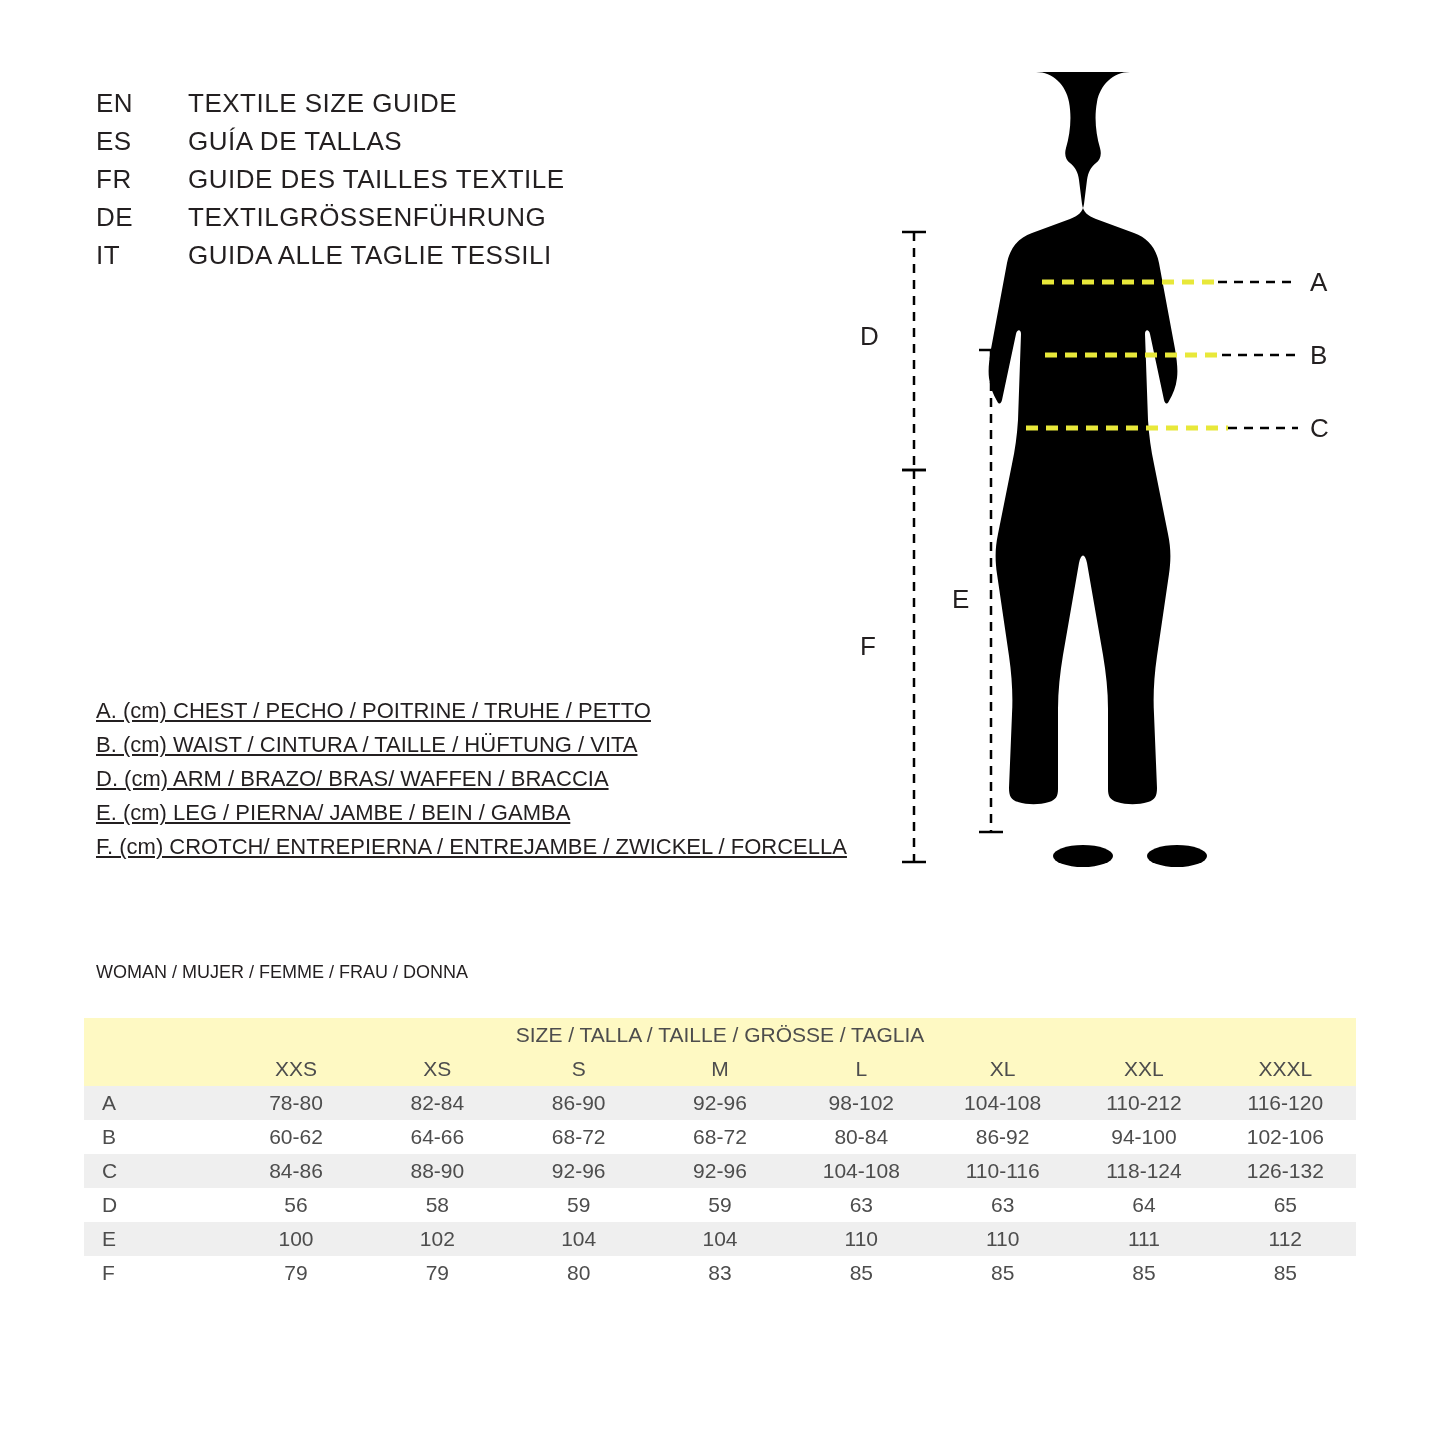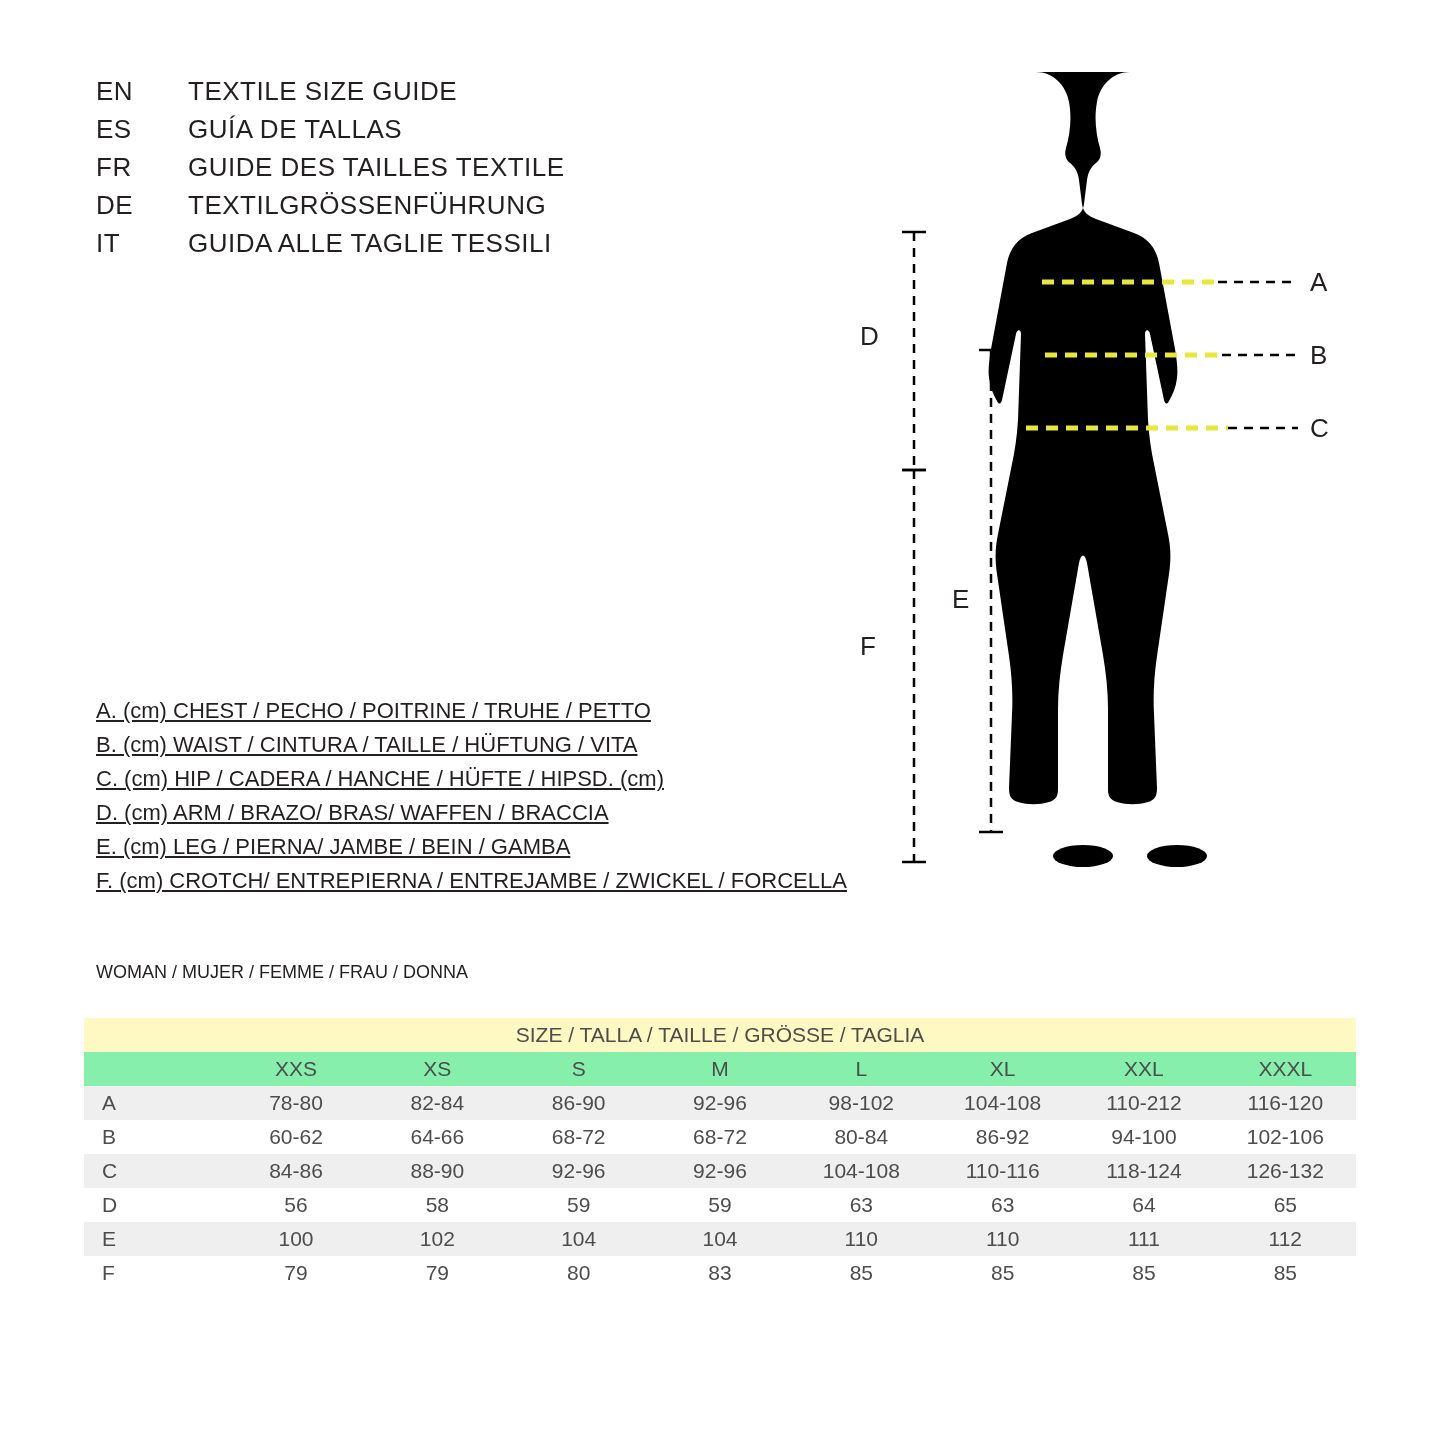--- a/index.html
+++ b/index.html
@@ -13,21 +13,21 @@
     font-family: "Liberation Sans", sans-serif;
     color: #231f20;
     position: relative;
     overflow: hidden;
   }
 
   
   #title-block {
     position: absolute;
     left: 96px;
-    top: 76px;
+    top: 88px;
     width: 620px;
   }
   .title-row {
     display: flex;
     align-items: baseline;
     height: 38px;
     letter-spacing: 0.5px;
   }
   .title-lang {
     width: 92px;
@@ -89,21 +89,21 @@
   }
   tr.band-head td {
     background: #fef9c3;
     text-align: left;
     padding-left: 18px;
     height: 34px;
     font-size: 21px;
     color: #3f3f3f;
   }
   tr.col-head td {
-    background: #86efac;
+    background: #fef9c3;
     height: 38px;
     font-size: 21px;
     color: #4d4d4d;
   }
   tr.shade td { background: #efefef; }
   tr.plain td { background: #ffffff; }
 
   
   #figure-area {
     position: absolute;
@@ -241,21 +241,20 @@
       <line x1="149" y1="300" x2="173" y2="300"></line>
       <line x1="149" y1="782" x2="173" y2="782"></line>
     </g>
     <text x="122" y="558" font-family="Liberation Sans, sans-serif" font-size="26" fill="#231f20">E</text>
   </svg>
 </div>
 
 <div id="legend-block">
   <div class="legend-row">A. (cm) CHEST / PECHO / POITRINE / TRUHE / PETTO</div>
   <div class="legend-row">B. (cm) WAIST / CINTURA / TAILLE / HÜFTUNG / VITA</div>
-  <div class="legend-row">C. (cm) HIP / CADERA / HANCHE / HÜFTE / HIPSD. (cm)</div>
   <div class="legend-row">D. (cm) ARM / BRAZO/ BRAS/ WAFFEN / BRACCIA</div>
   <div class="legend-row">E. (cm) LEG / PIERNA/ JAMBE / BEIN / GAMBA</div>
   <div class="legend-row">F. (cm) CROTCH/ ENTREPIERNA / ENTREJAMBE / ZWICKEL / FORCELLA</div>
 </div>
 
 <div id="group-label">WOMAN / MUJER / FEMME / FRAU / DONNA</div>
 
 <table id="size-table">
   <tbody>
     <tr class="band-head">

